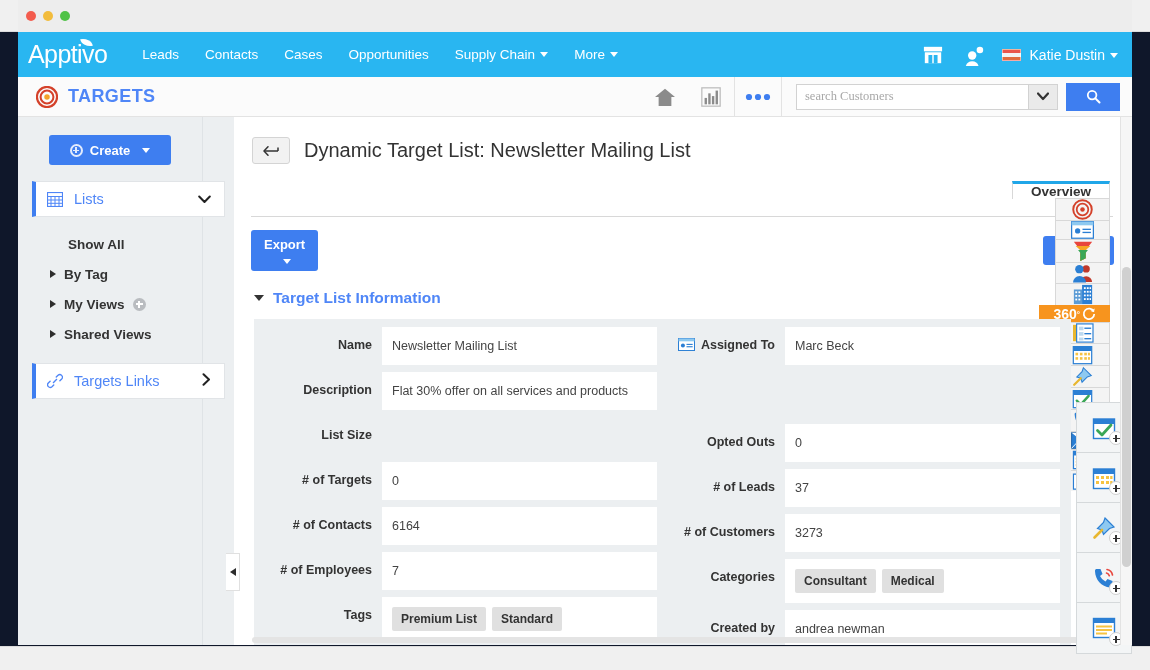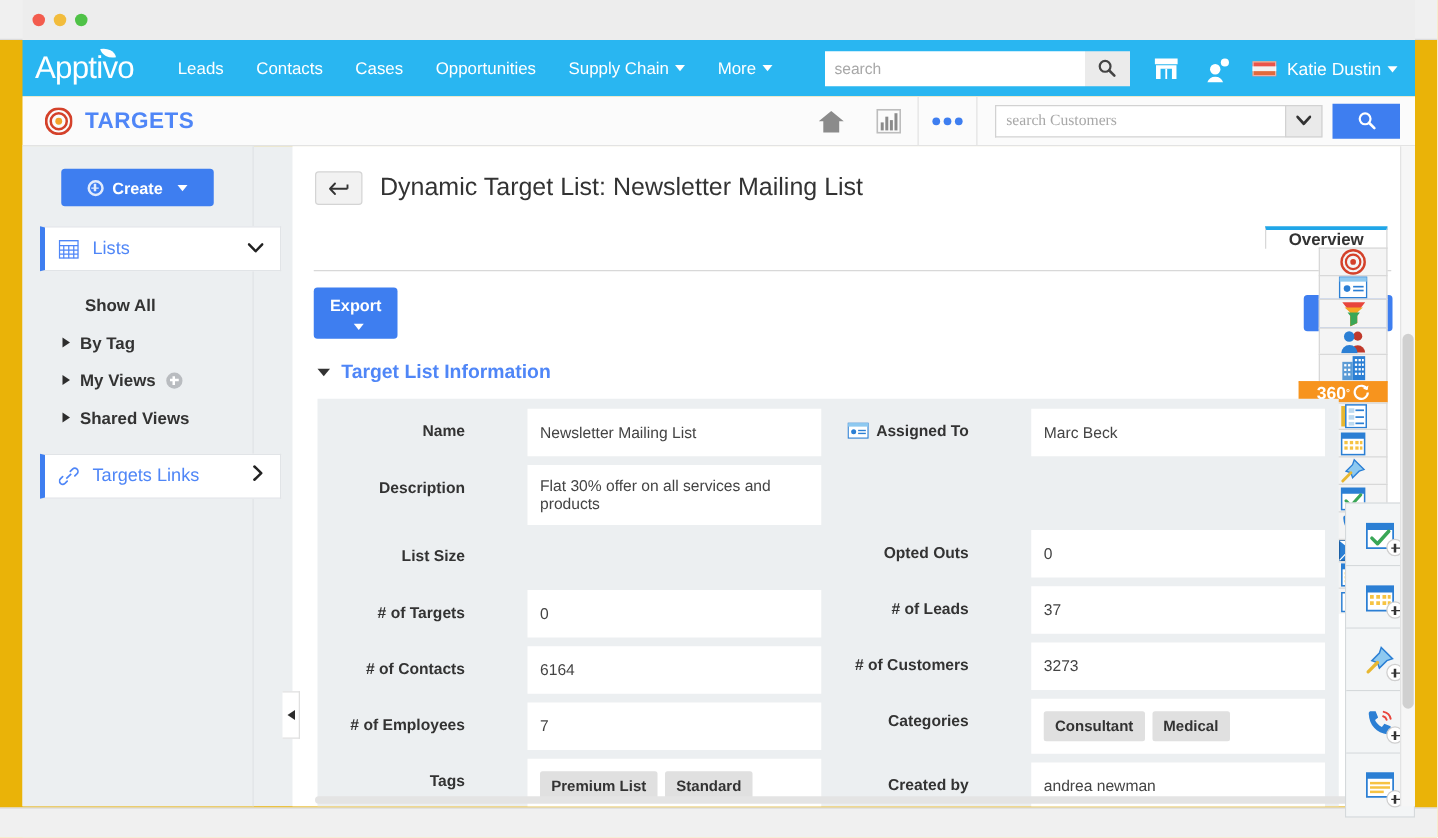--- a/index.html
+++ b/index.html
@@ -5,21 +5,21 @@
   * { box-sizing: border-box; margin: 0; padding: 0; }
   html, body {
     width: 1150px; height: 670px;
     font-family: "Liberation Sans", sans-serif;
     background: #ffffff;
     overflow: hidden;
   }
   .window {
     position: relative;
     width: 1150px; height: 670px;
-    background: #eab308;
+    background: #0f172a;
   }
 
   
   .chrome {
     position: absolute; left: 0; top: 0;
     width: 1150px; height: 32px;
     background: #f0f0f0;
     border-bottom: 1px solid #dcdcdc;
   }
   .chrome-inner {
@@ -246,21 +246,21 @@
   .section-title { color: #4f86f7; font-size: 15.5px; font-weight: bold; }
 
   
   .formwrap {
     margin: 12px 0 0 20px; width: 817px; background: #eceff1;
     padding: 8px 0 8px 0; position: relative;
   }
   .formgrid { display: flex; }
   .col { width: 403px; }
   .row {
-    display: flex; align-items: stretch; margin-bottom: 7px; min-height: 38px; gap: 40px;
+    display: flex; align-items: stretch; margin-bottom: 7px; min-height: 38px;
   }
   .lab {
     width: 128px; flex: 0 0 128px; text-align: right; padding: 11px 10px 0 0;
     font-size: 12.5px; font-weight: bold; color: #333;
     display: flex; justify-content: flex-end; align-items: flex-start; gap: 6px;
   }
   .val {
     flex: 1; background: #ffffff; padding: 10px 10px; font-size: 12.5px;
     color: #444; min-height: 38px; display: flex; align-items: center;
   }
@@ -353,29 +353,20 @@
       </div>
       <div class="navlink">
         <span>Supply Chain</span><i class="caret-d"></i>
       </div>
       <div class="navlink">
         <span>More</span><i class="caret-d"></i>
       </div>
     </div>
 
     <div class="topright">
-      <div class="searchwrap">
-        <input type="text" placeholder="search" style="">
-        <div class="searchbtn">
-          <svg width="15" height="15" viewBox="0 0 16 16">
-            <circle cx="6.5" cy="6.5" r="4.6" fill="none" stroke="#444" stroke-width="1.9"></circle>
-            <line x1="10" y1="10" x2="14.4" y2="14.4" stroke="#444" stroke-width="2.2" stroke-linecap="round"></line>
-          </svg>
-        </div>
-      </div>
       <svg class="ic-store" viewBox="0 0 24 22">
         <path d="M2 2 h20 v5 h-20 z" fill="#fff"></path>
         <path d="M3 8 h18 v12 h-18 z" fill="#fff"></path>
         <rect x="7" y="11" width="10" height="9" fill="#29b6f1"></rect>
         <rect x="11.2" y="11" width="1.6" height="9" fill="#fff"></rect>
       </svg>
       <svg class="ic-user" viewBox="0 0 22 24">
         <circle cx="9" cy="12.5" r="4.6" fill="#fff"></circle>
         <path d="M2 24 a7.4 7.4 0 0 1 14 0 z" fill="#fff"></path>
         <circle cx="17.5" cy="6.5" r="3.6" fill="#fff"></circle>

